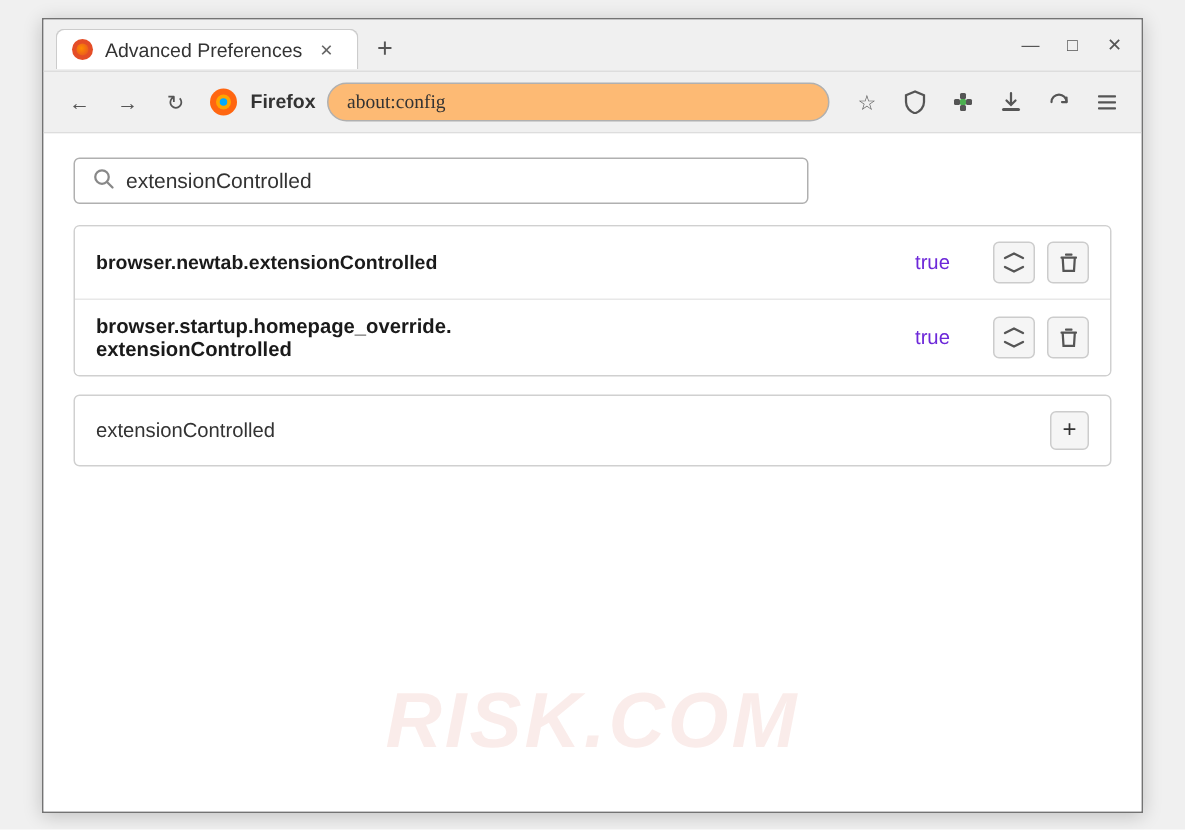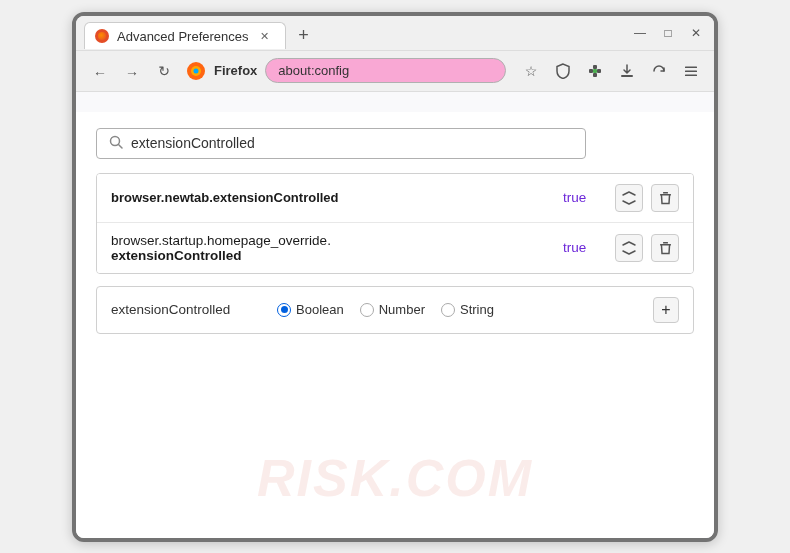--- a/index.html
+++ b/index.html
@@ -8,24 +8,24 @@
       background: #f0f0f0;
       display: flex;
       justify-content: center;
       align-items: center;
       width: 790px;
       height: 553px;
       overflow: hidden;
     }
 
     .browser-window {
-      width: 646px;
+      width: 734px;
       height: 530px;
-      border: 4px solid #737373;
-      border-radius: 12px;
+      border: 1px solid #737373;
+      border-radius: 0;
       background: #f9f9fb;
       display: flex;
       flex-direction: column;
       box-shadow: 0 2px 12px rgba(0,0,0,0.2);
       overflow: hidden;
     }
 
     
     .title-bar {
       background: #f0f0f0;
@@ -151,26 +151,27 @@
       font-size: 13px;
       color: #333;
       font-weight: 700;
       margin-right: 4px;
     }
 
     .address-bar {
       flex: 1;
       display: flex;
       align-items: center;
-      background: #f9a8d4;
+      background: #fdba74;
       border: 1px solid #b0b0b0;
       border-radius: 20px;
       padding: 4px 12px;
       font-size: 13px;
       color: #333;
+      font-family: Liberation Serif, serif;
     }
 
     .nav-icons {
       display: flex;
       align-items: center;
       gap: 6px;
       margin-left: 8px;
     }
 
     .nav-icon {
@@ -185,21 +186,20 @@
       border-radius: 50%;
     }
 
     
     .content {
       flex: 1;
       background: #ffffff;
       padding: 16px 20px;
       position: relative;
       overflow: hidden;
-      margin-top: 20px;
     }
 
     
     .watermark {
       position: absolute;
       bottom: 30px;
       left: 50%;
       transform: translateX(-50%);
       font-size: 52px;
       font-weight: 700;
@@ -501,21 +501,21 @@
               <rect x="1" y="3" width="11" height="1.5" fill="#555" rx="0.5"></rect>
               <rect x="4" y="1" width="5" height="1.5" fill="#555" rx="0.5"></rect>
               <path d="M2.5 4.5L3 12.5H10L10.5 4.5" stroke="#555" stroke-width="1.5" stroke-linecap="round"></path>
             </svg>
           </button>
         </div>
       </div>
 
       <div class="table-row" style="align-items: center;">
         <div style="flex:1; display:flex; flex-direction:column;">
-          <span class="pref-name" style="font-weight:400;font-size:13.5px;color:#1a1a1a;">browser.startup.homepage_override.</span>
+          <span class="pref-name" style="font-weight:700;font-size:13.5px;color:#1a1a1a;">browser.startup.homepage_override.</span>
           <span class="pref-name" style="font-weight:700;font-size:13.5px;color:#1a1a1a;">extensionControlled</span>
         </div>
         <span class="pref-value">true</span>
         <div class="row-actions">
           <button class="action-btn" title="Toggle">
             <svg width="16" height="14" viewBox="0 0 16 14" fill="none" xmlns="http://www.w3.org/2000/svg">
               <path d="M2 4L8 1L14 4" stroke="#555" stroke-width="1.5" stroke-linecap="round" stroke-linejoin="round"></path>
               <path d="M2 10L8 13L14 10" stroke="#555" stroke-width="1.5" stroke-linecap="round" stroke-linejoin="round"></path>
             </svg>
           </button>
@@ -525,31 +525,17 @@
               <rect x="4" y="1" width="5" height="1.5" fill="#555" rx="0.5"></rect>
               <path d="M2.5 4.5L3 12.5H10L10.5 4.5" stroke="#555" stroke-width="1.5" stroke-linecap="round"></path>
             </svg>
           </button>
         </div>
       </div>
     </div>
 
     <div class="new-pref-row">
       <span class="new-pref-name">extensionControlled</span>
-      <div class="radio-group">
-        <label class="radio-item">
-          <span class="radio-circle selected"></span>
-          <span class="radio-label">Boolean</span>
-        </label>
-        <label class="radio-item">
-          <span class="radio-circle"></span>
-          <span class="radio-label">Number</span>
-        </label>
-        <label class="radio-item">
-          <span class="radio-circle"></span>
-          <span class="radio-label">String</span>
-        </label>
-      </div>
       <button class="add-btn">+</button>
     </div>
 
   </div>
 </div>
 
 </body></html>

